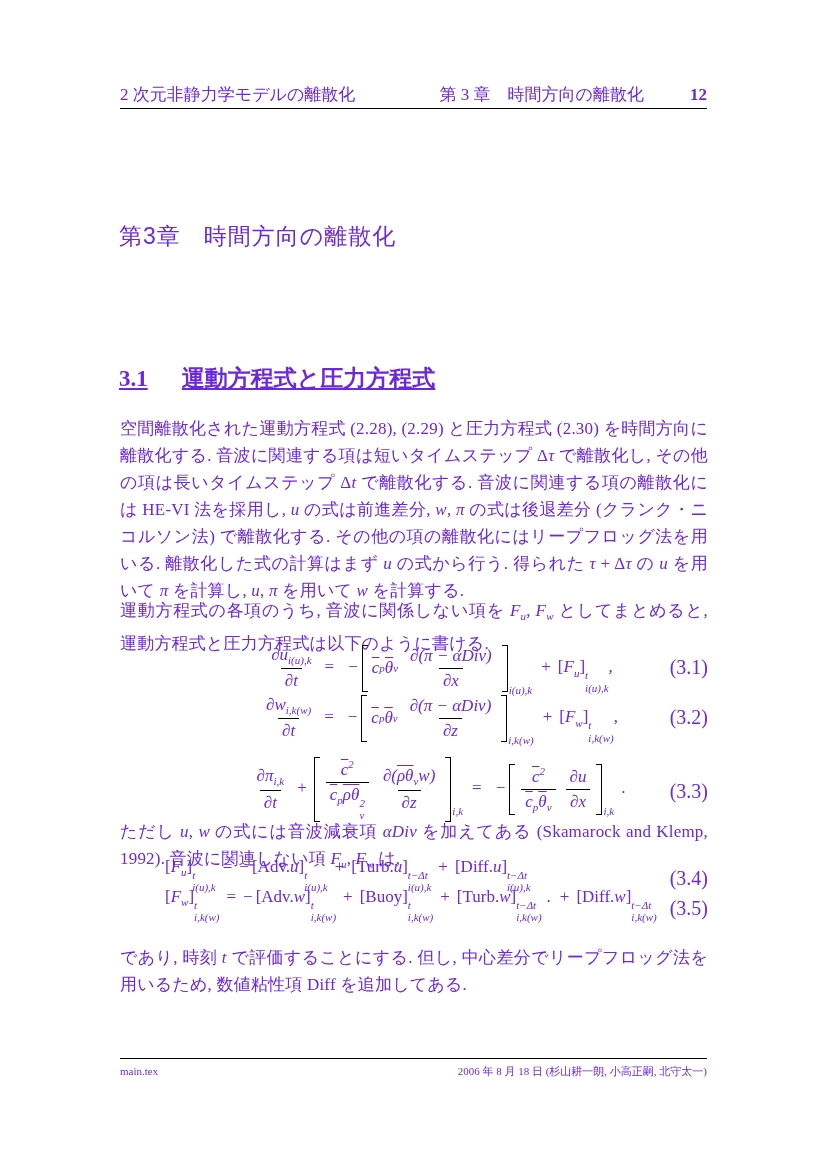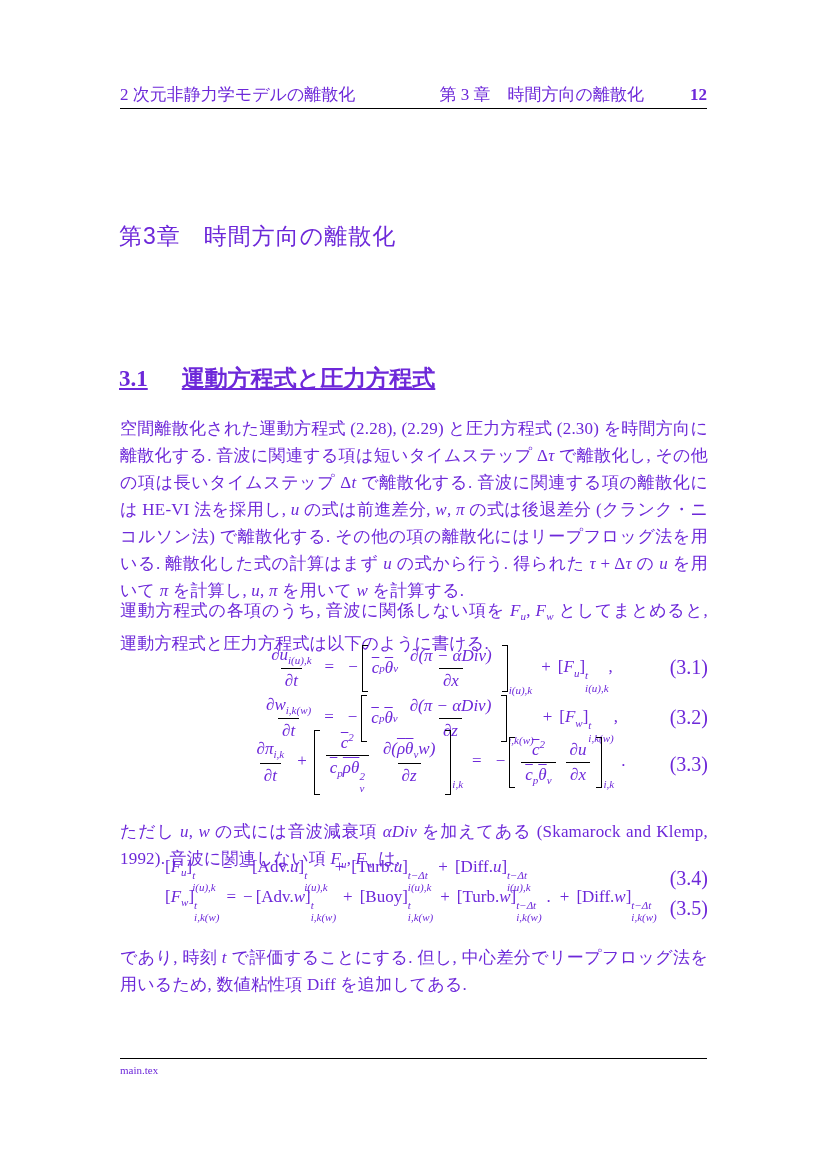--- a/index.html
+++ b/index.html
@@ -47,21 +47,21 @@
   
   .eq-row {
     position:absolute; left:120px; width:588px;
     display:flex; align-items:flex-end;
     font-size:17px; font-style:italic;
   }
   .eq-row.centered { justify-content:center; padding-left:50px; box-sizing:border-box; }
   .eq-row.lefted   { justify-content:flex-start; padding-left:45px; box-sizing:border-box; }
   #eq1 { top:638px; height:58px; }
   #eq2 { top:688px; height:58px; }
-  #eq3 { top:733px; height:62px; }
+  #eq3 { top:760px; height:62px; }
   #eq4 { top:862px; height:32px; }
   #eq5 { top:892px; height:32px; }
   .eq-num {
     position:absolute; right:0; top:50%; transform:translateY(-50%);
     font-style:normal; font-size:20px;
   }
   
   .math .rm, .rm { font-style:normal; }
   .op  { font-style:normal; margin:0 7px; }
   .op2 { font-style:normal; margin:0 2px 0 5px; }
@@ -229,15 +229,16 @@
           <span>i,k(w)</span>
         </span></span>
     <span class="eq-num">(3.5)</span>
   </div>
 
   <p class="para" id="p4">であり, 時刻 <i>t</i> で評価することにする. 但し, 中心差分でリープフロッグ法を用いるため, 数値粘性項 Diff を追加してある.</p>
 
   <div class="rule bottom"></div>
   <div class="ftr">
     <span>main.tex</span>
+    <span>2006 年 8 月 18 日 (杉山耕一朗, 小高正嗣, 北守太一)</span>
   </div>
 
 </div>
 
 </body></html>

